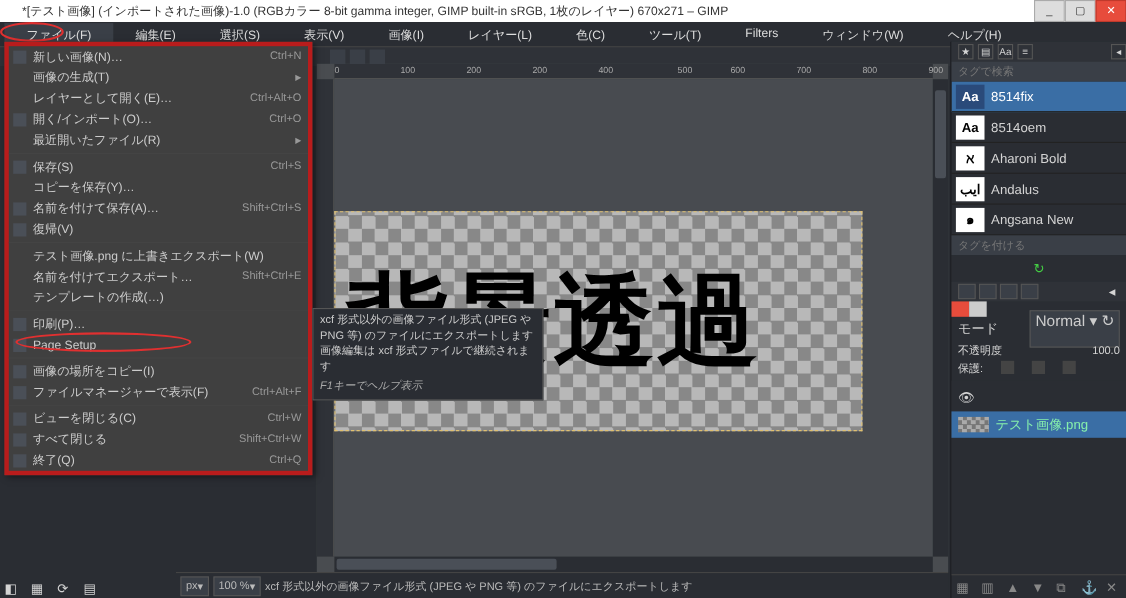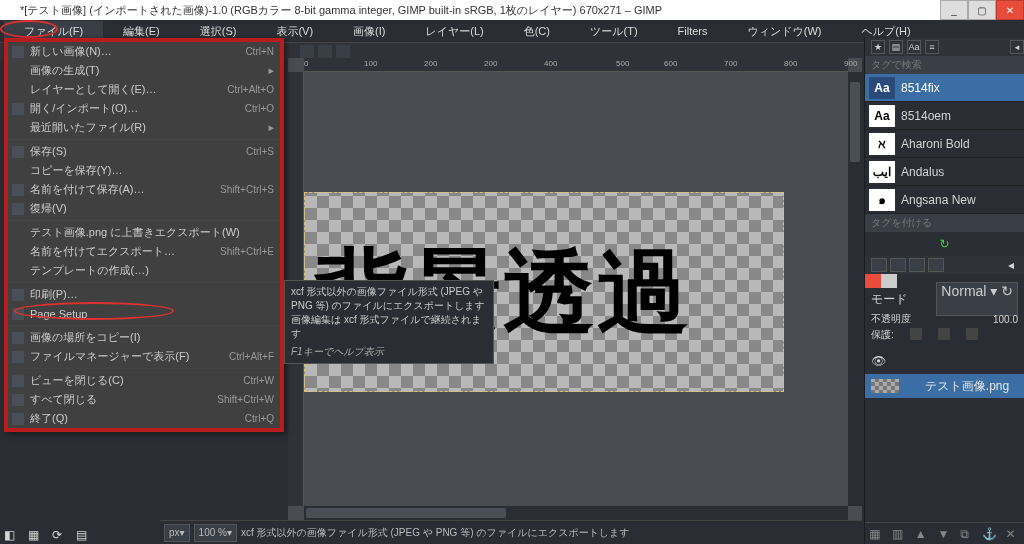--- a/index.html
+++ b/index.html
@@ -73,21 +73,21 @@
 .swatch-row .s1 { width: 16px; height: 14px; background: #e74c3c; }
 .swatch-row .s2 { width: 16px; height: 14px; background: #ccc; }
 .mode-row { height: 22px; display: flex; align-items: center; padding: 0 6px; }
 .mode-row select, .mode-row .sel { background: #3a3f47; border: 1px solid #555; color: #ccc; height: 34px; font-size: 14px; padding: 0 4px; margin-left: auto; }
 .opacity-row { height: 18px; display: flex; align-items: center; padding: 0 6px; font-size: 10px; }
 .opacity-row .val { margin-left: auto; }
 .protect-row { height: 18px; display: flex; align-items: flex-start; padding: 0 6px; gap: 16px; font-size: 10px; }
 .protect-row span.ico { width: 12px; height: 12px; background: #444; }
 .layer-list { flex: 1; background: #2a2d33; padding-top: 4px; }
 .layer-item { height: 24px; display: flex; align-items: center; padding: 0 6px; }
-.layer-item.sel { background: #3a6ea5; color: #e5e5e5; gap: 20px; }
+.layer-item.sel { background: #3a6ea5; color: #86efac; }
 .eye { width: 16px; height: 16px; margin-right: 30px; }
 .thumb-sm { width: 28px; height: 14px; background: repeating-conic-gradient(#aaa 0% 25%, #777 0% 50%) 0/8px 8px; margin-right: 6px; }
 .bottom-icons { height: 22px; display: flex; align-items: center; justify-content: space-around; border-top: 1px solid #444; }
 .bottom-icons span { width: 14px; height: 14px; color: #888; }
 </style>
 </head>
 <body>
 
 <div class="titlebar">
   <span>*[テスト画像] (インポートされた画像)-1.0 (RGBカラー 8-bit gamma integer, GIMP built-in sRGB, 1枚のレイヤー) 670x271 – GIMP</span>

